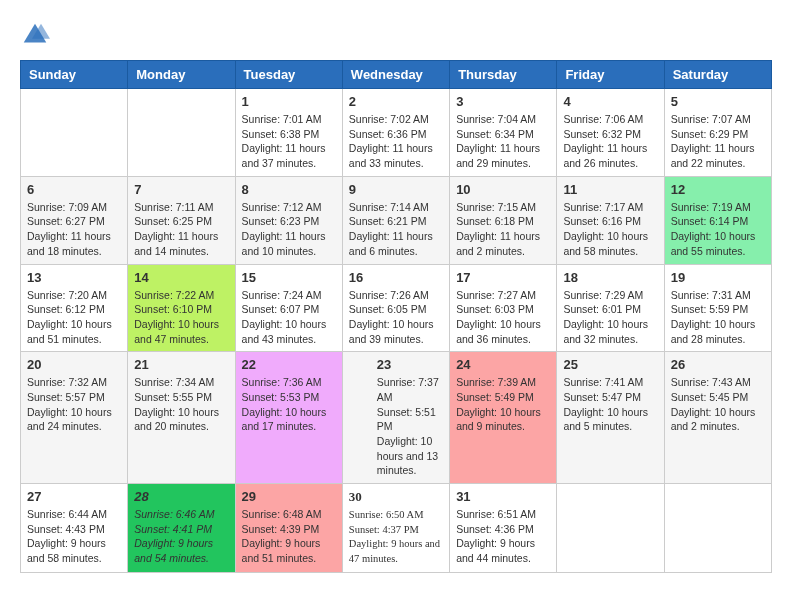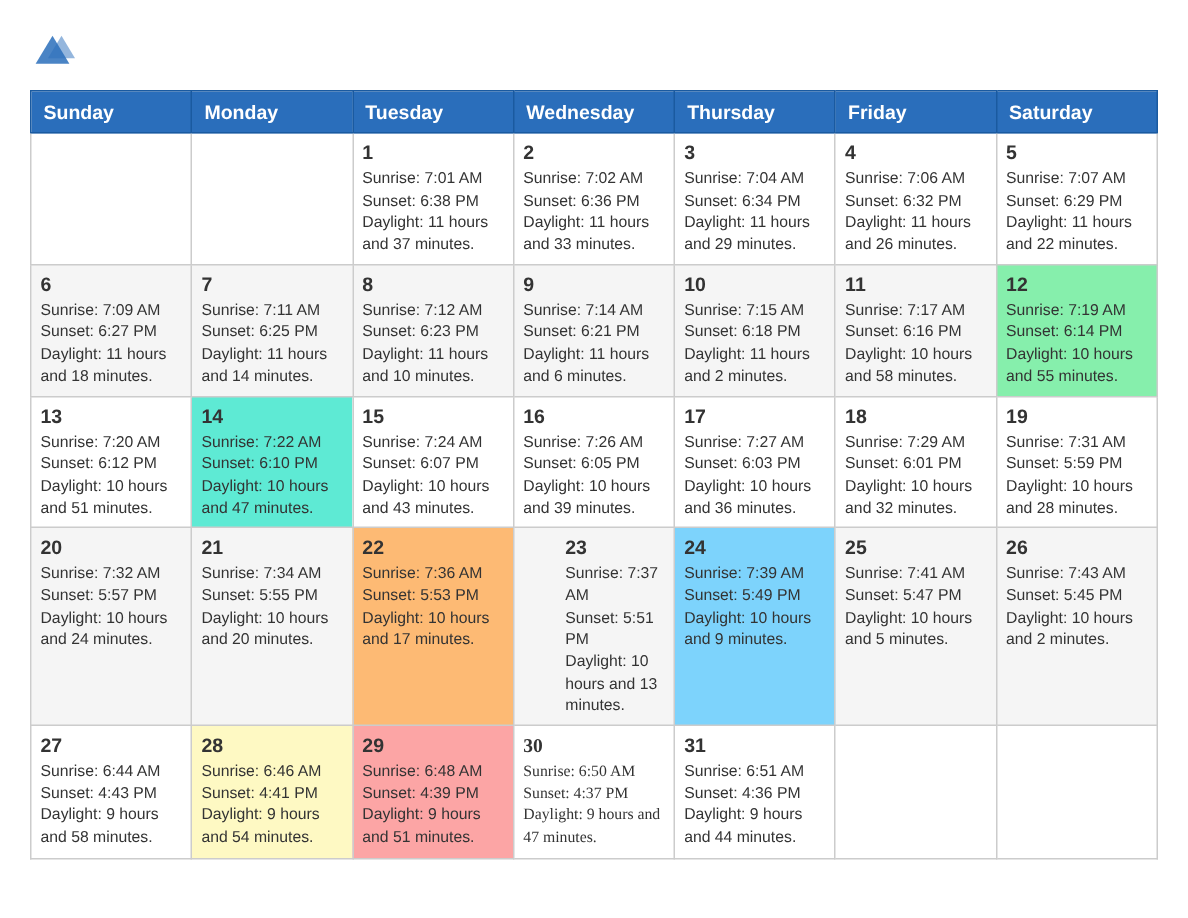--- a/index.html
+++ b/index.html
@@ -171,21 +171,21 @@
         <td style="background-color: #86efac;">
           <div class="day-number">12</div>
           <div class="day-info">Sunrise: 7:19 AM<br>Sunset: 6:14 PM<br>Daylight: 10 hours and 55 minutes.</div>
         </td>
       </tr>
       <tr>
         <td style="background-color: rgb(255, 255, 255);">
           <div class="day-number">13</div>
           <div class="day-info">Sunrise: 7:20 AM<br>Sunset: 6:12 PM<br>Daylight: 10 hours and 51 minutes.</div>
         </td>
-        <td style="background-color: #5eead4; margin-top: 33px;">
+        <td style="background-color: #bef264; margin-top: 33px;">
           <div class="day-number">14</div>
           <div class="day-info">Sunrise: 7:22 AM<br>Sunset: 6:10 PM<br>Daylight: 10 hours and 47 minutes.</div>
         </td>
         <td style="background-color: rgb(255, 255, 255); margin-top: 40px;">
           <div class="day-number">15</div>
           <div class="day-info">Sunrise: 7:24 AM<br>Sunset: 6:07 PM<br>Daylight: 10 hours and 43 minutes.</div>
         </td>
         <td style="background-color: rgb(255, 255, 255);">
           <div class="day-number">16</div>
           <div class="day-info">Sunrise: 7:26 AM<br>Sunset: 6:05 PM<br>Daylight: 10 hours and 39 minutes.</div>
@@ -205,47 +205,47 @@
       </tr>
       <tr>
         <td style="background-color: rgb(245, 245, 245);">
           <div class="day-number">20</div>
           <div class="day-info">Sunrise: 7:32 AM<br>Sunset: 5:57 PM<br>Daylight: 10 hours and 24 minutes.</div>
         </td>
         <td style="background-color: rgb(245, 245, 245);">
           <div class="day-number">21</div>
           <div class="day-info">Sunrise: 7:34 AM<br>Sunset: 5:55 PM<br>Daylight: 10 hours and 20 minutes.</div>
         </td>
-        <td style="background-color: #fdba74;">
+        <td style="background-color: #f0abfc;">
           <div class="day-number">22</div>
           <div class="day-info">Sunrise: 7:36 AM<br>Sunset: 5:53 PM<br>Daylight: 10 hours and 17 minutes.</div>
         </td>
         <td style="background-color: rgb(245, 245, 245); padding-left: 34px;">
           <div class="day-number">23</div>
           <div class="day-info">Sunrise: 7:37 AM<br>Sunset: 5:51 PM<br>Daylight: 10 hours and 13 minutes.</div>
         </td>
-        <td style="background-color: #7dd3fc;">
+        <td style="background-color: #fca5a5;">
           <div class="day-number">24</div>
           <div class="day-info">Sunrise: 7:39 AM<br>Sunset: 5:49 PM<br>Daylight: 10 hours and 9 minutes.</div>
         </td>
         <td style="background-color: rgb(245, 245, 245);">
           <div class="day-number">25</div>
           <div class="day-info">Sunrise: 7:41 AM<br>Sunset: 5:47 PM<br>Daylight: 10 hours and 5 minutes.</div>
         </td>
         <td style="background-color: rgb(245, 245, 245);">
           <div class="day-number">26</div>
           <div class="day-info">Sunrise: 7:43 AM<br>Sunset: 5:45 PM<br>Daylight: 10 hours and 2 minutes.</div>
         </td>
       </tr>
       <tr>
         <td style="background-color: rgb(255, 255, 255);">
           <div class="day-number">27</div>
           <div class="day-info">Sunrise: 6:44 AM<br>Sunset: 4:43 PM<br>Daylight: 9 hours and 58 minutes.</div>
         </td>
-        <td style="background-color: #fef9c3;">
+        <td style="background-color: #22c55e; font-style: italic;">
           <div class="day-number">28</div>
           <div class="day-info">Sunrise: 6:46 AM<br>Sunset: 4:41 PM<br>Daylight: 9 hours and 54 minutes.</div>
         </td>
         <td style="background-color: #fca5a5;">
           <div class="day-number">29</div>
           <div class="day-info">Sunrise: 6:48 AM<br>Sunset: 4:39 PM<br>Daylight: 9 hours and 51 minutes.</div>
         </td>
         <td style="background-color: rgb(255, 255, 255); font-family: Liberation Serif, serif;">
           <div class="day-number">30</div>
           <div class="day-info">Sunrise: 6:50 AM<br>Sunset: 4:37 PM<br>Daylight: 9 hours and 47 minutes.</div>

